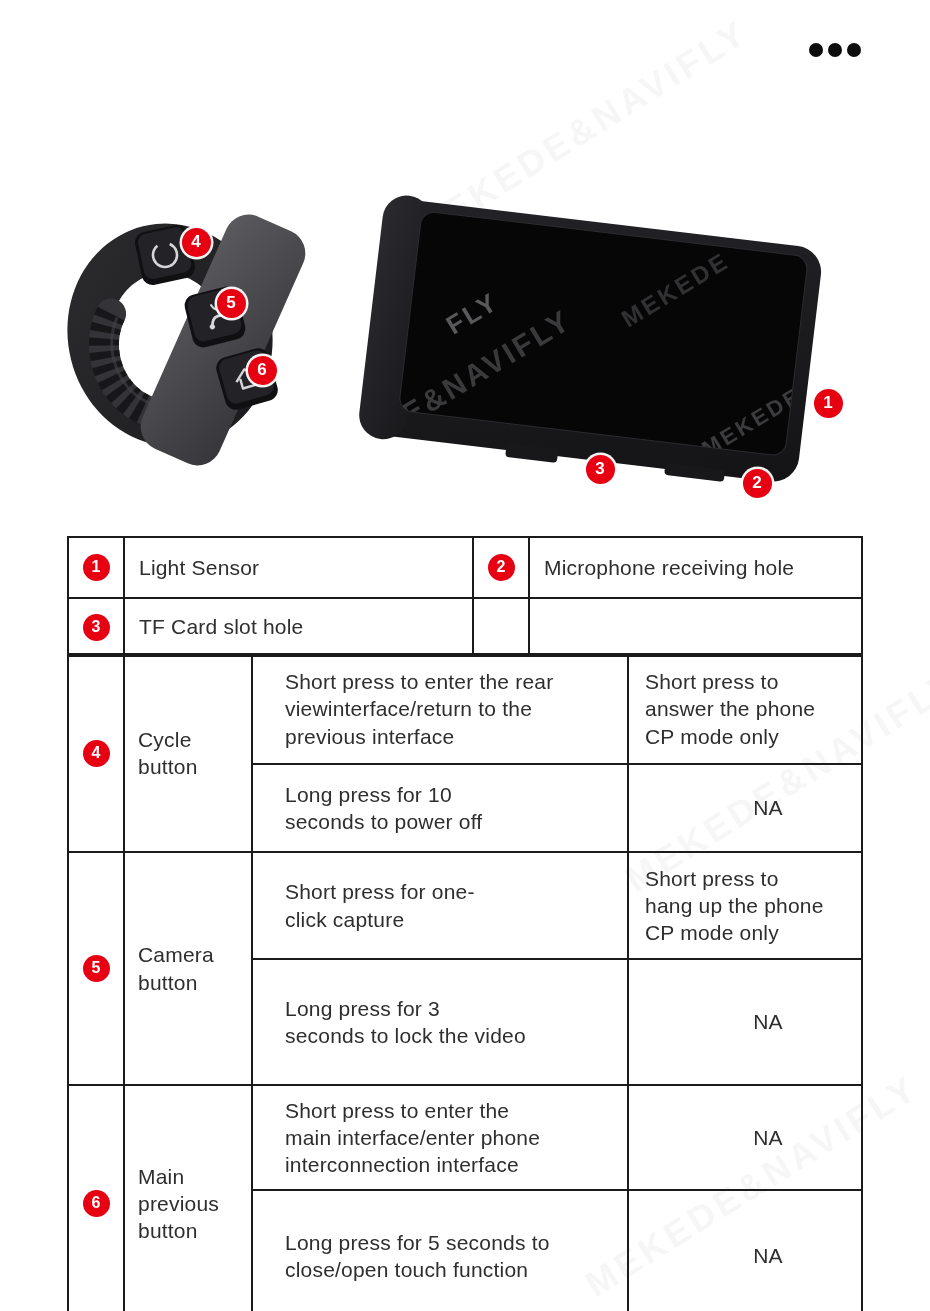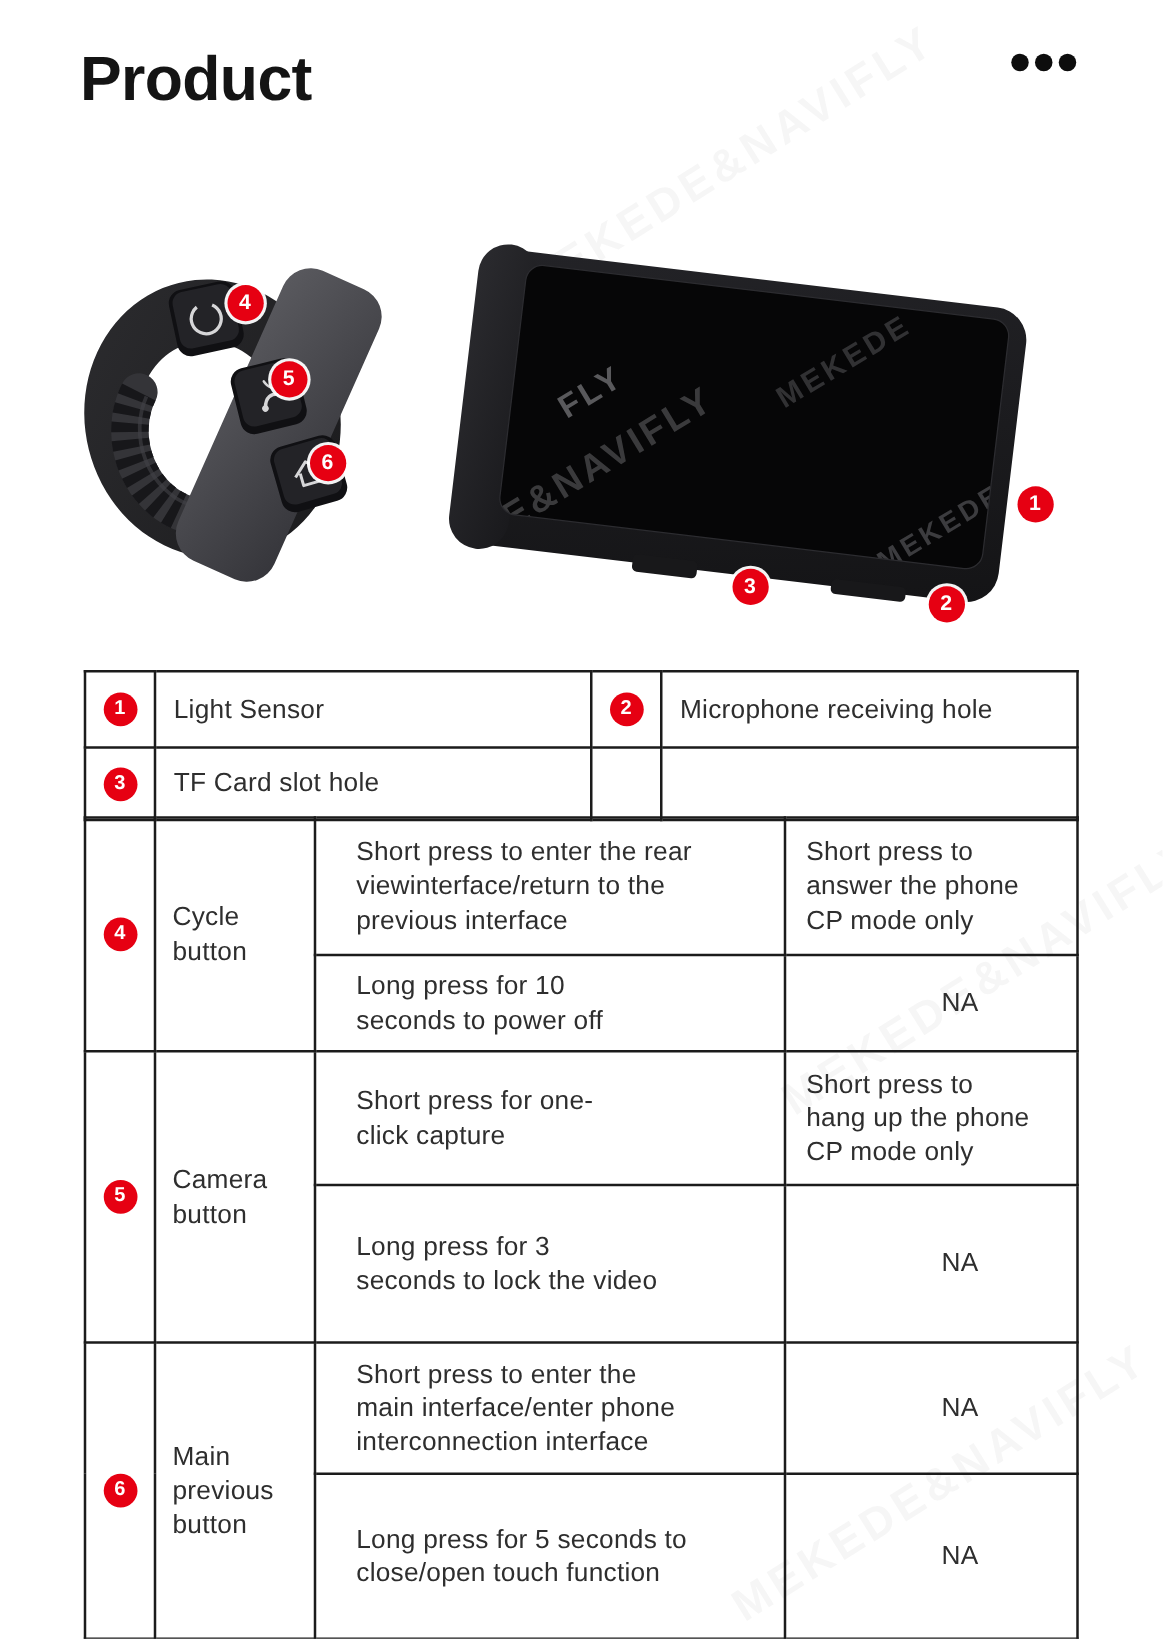--- a/index.html
+++ b/index.html
@@ -69,21 +69,20 @@
 <body>
 
 <div class="page">
 
   <span class="bg-wm" style="left:390px; top:110px;">MEKEDE&amp;NAVIFLY</span>
   <span class="bg-wm" style="left:600px; top:760px;">MEKEDE&amp;NAVIFLY</span>
   <span class="bg-wm" style="left:560px; top:1165px;">MEKEDE&amp;NAVIFLY</span>
   <span class="bg-wm" style="left:770px; top:1295px;">MEKEDE&amp;NAVIFLY</span>
 
   <h1 class="title">
-      <span>Product</span>
     </h1>
 
   <div class="dots">
     <i></i>
       <i></i>
       <i></i>
   </div>
 
   <div class="remote-fig">
     <svg viewBox="0 0 290 270">
@@ -202,21 +201,21 @@
           </td>
       <td rowspan="2" class="c-name pre">Cycle
 button</td>
       <td class="c-desc pre">Short press to enter the rear
 viewinterface/return to the
 previous interface</td>
       <td class="c-phone pre">Short press to
 answer the phone
 CP mode only</td>
     </tr>
-    <tr style="height:77px">
+    <tr style="height:88px">
       <td class="c-desc pre">Long press for 10
 seconds to power off</td>
       <td class="c-na">NA</td>
     </tr>
 
     <tr style="height:107px">
       <td rowspan="2">
             <span class="badge tbl-badge">5</span>
           </td>
       <td rowspan="2" class="c-name pre">Camera

